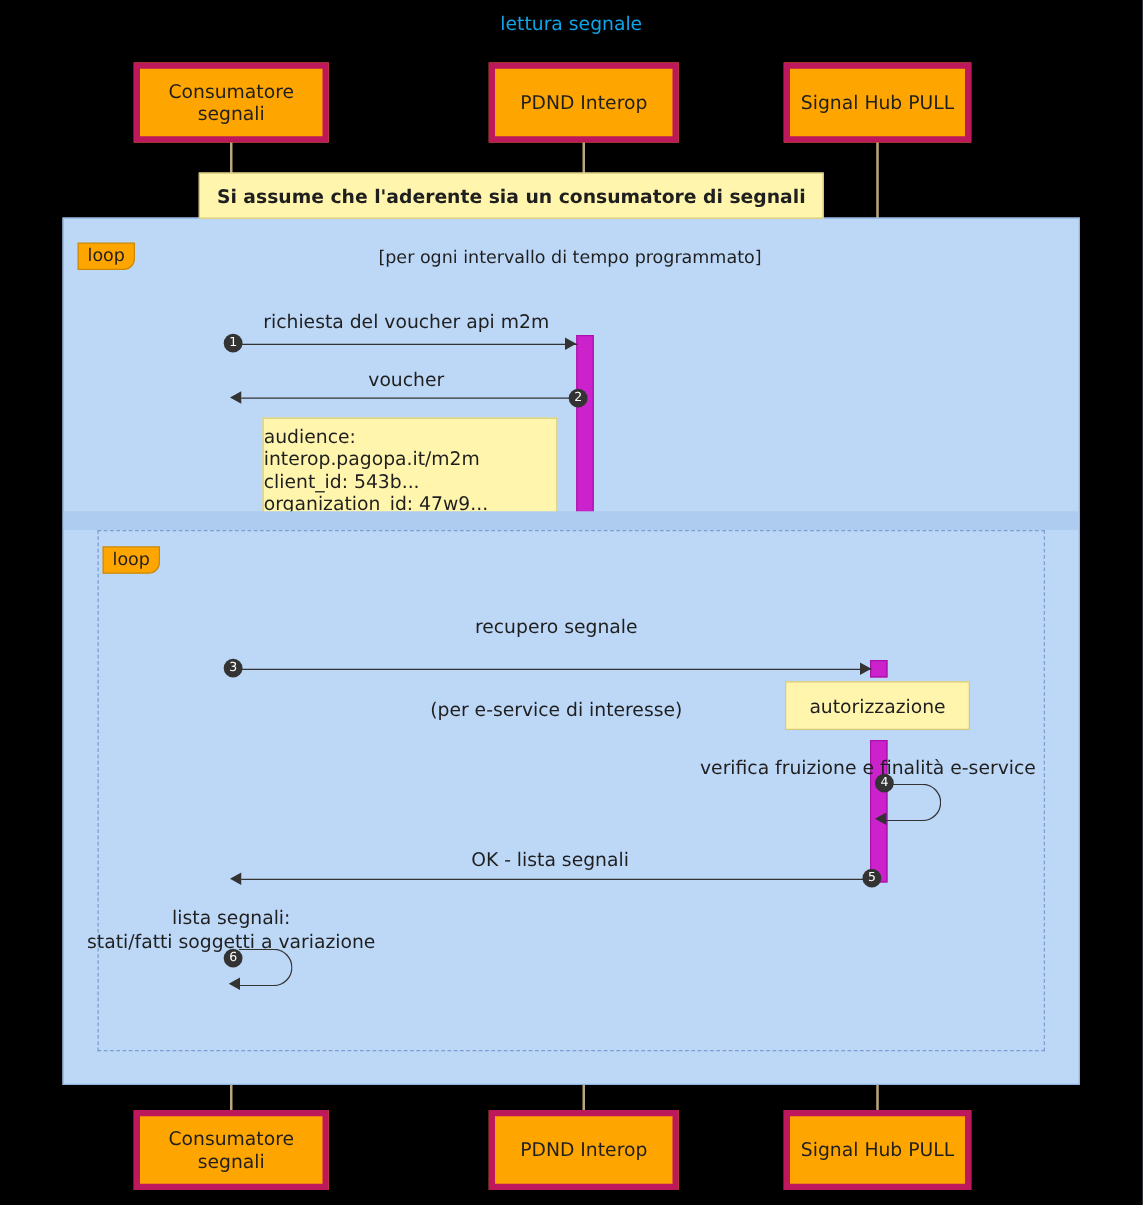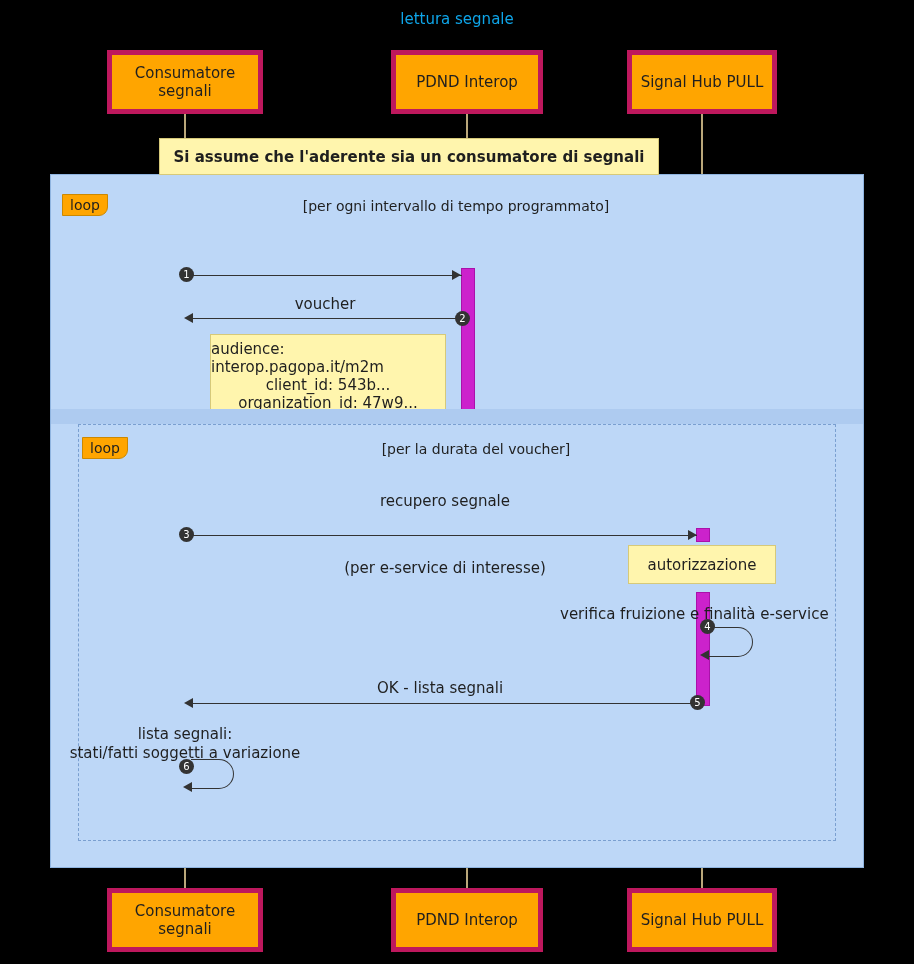--- a/index.html
+++ b/index.html
@@ -59,40 +59,40 @@
   <div class="abs lifeline" style="left:184px;top:113px;height:775px;"></div>
   <div class="abs lifeline" style="left:466px;top:113px;height:775px;"></div>
   <div class="abs lifeline" style="left:701px;top:113px;height:775px;"></div>
 
   <div class="abs loopbox" style="left:50px;top:174px;width:814px;height:694px;"></div>
   <div class="abs looplabel" style="left:62px;top:194px;width:46px;height:22px;">loop</div>
   <div class="abs loopcond" style="left:126px;top:198px;width:660px;">[per ogni intervallo di tempo programmato]</div>
 
   <div class="abs loopbox inner" style="left:78px;top:424px;width:758px;height:417px;"></div>
   <div class="abs looplabel" style="left:82px;top:437px;width:46px;height:22px;">loop</div>
-  <div class="abs loopcond" style="left:146px;top:441px;width:660px;">[per la durata del voucher]</div>
 
   <div class="abs actor" style="left:107px;top:50px;width:156px;height:64px;">Consumatore segnali</div>
   <div class="abs actor" style="left:391px;top:50px;width:152px;height:64px;">PDND Interop</div>
   <div class="abs actor" style="left:627px;top:50px;width:150px;height:64px;">Signal Hub PULL</div>
 
   <div class="abs note" style="left:159px;top:138px;width:500px;height:37px;font-weight:bold;">Si assume che l'aderente sia un consumatore di segnali</div>
 
   <div class="abs activation" style="left:461px;top:268px;width:12px;height:140px;"></div>
 
+  <div class="abs msgtext" style="left:185px;top:248px;width:280px;">richiesta del voucher api m2m</div>
   <div class="abs msgline" style="left:186px;top:275px;width:276px;"></div>
   <div class="abs arrowhead arrow-right" style="left:452px;top:270px;"></div>
   <div class="abs seqnum" style="left:179px;top:267px;">1</div>
 
   <div class="abs msgtext" style="left:185px;top:295px;width:280px;">voucher</div>
   <div class="abs msgline" style="left:193px;top:318px;width:268px;"></div>
   <div class="abs arrowhead arrow-left" style="left:184px;top:313px;"></div>
   <div class="abs seqnum" style="left:455px;top:311px;">2</div>
 
-  <div class="abs note" style="left:210px;top:334px;width:236px;height:84px;flex-direction:column;justify-content:center;align-items:center;">
+  <div class="abs note" style="left:210px;top:334px;width:236px;height:84px;flex-direction:column;justify-content:center;align-items:flex-start;">
     <div style="text-align:left;">audience: interop.pagopa.it/m2m</div>
     <div style="text-align:center;">client_id: 543b...</div>
     <div style="text-align:center;">organization_id: 47w9...</div>
   </div>
 
   <div class="abs" style="left:51px;top:409px;width:812px;height:15px;background:#aecbf0;"></div>
 
   <div class="abs activation" style="left:696px;top:528px;width:12px;height:12px;"></div>
   <div class="abs activation" style="left:696px;top:592px;width:12px;height:112px;"></div>
 

